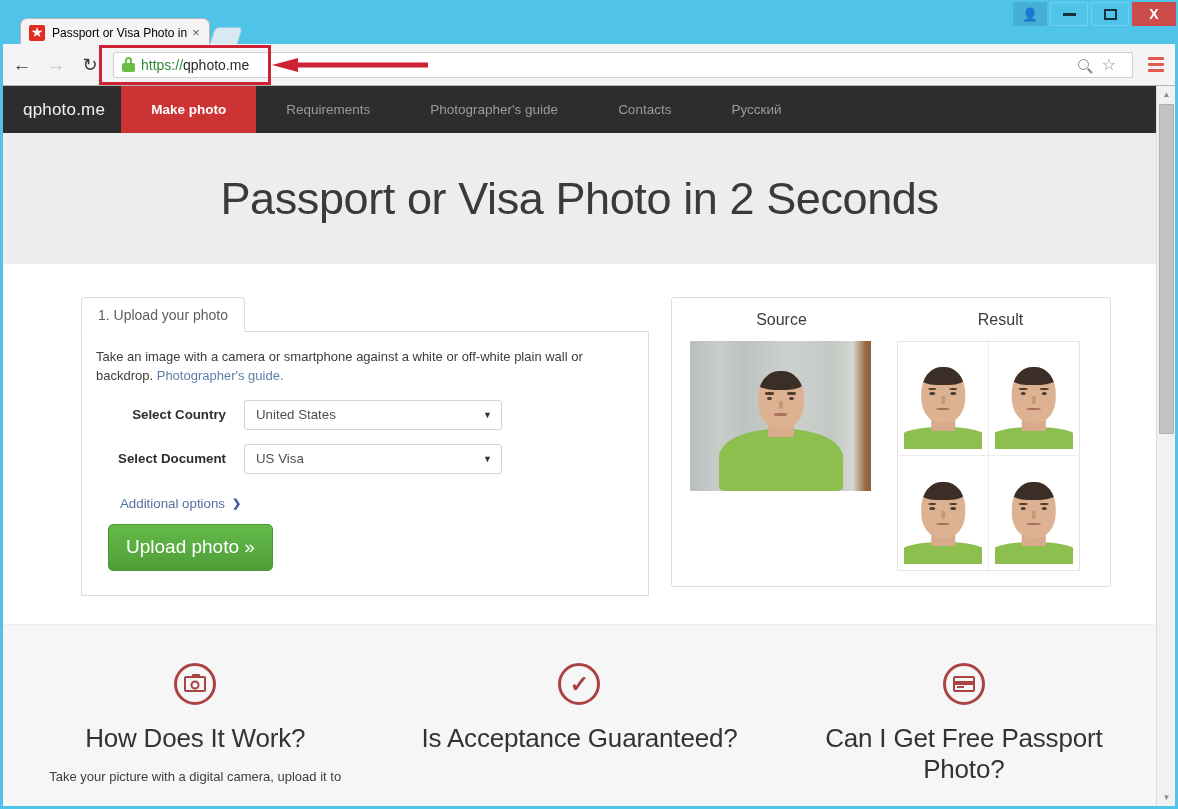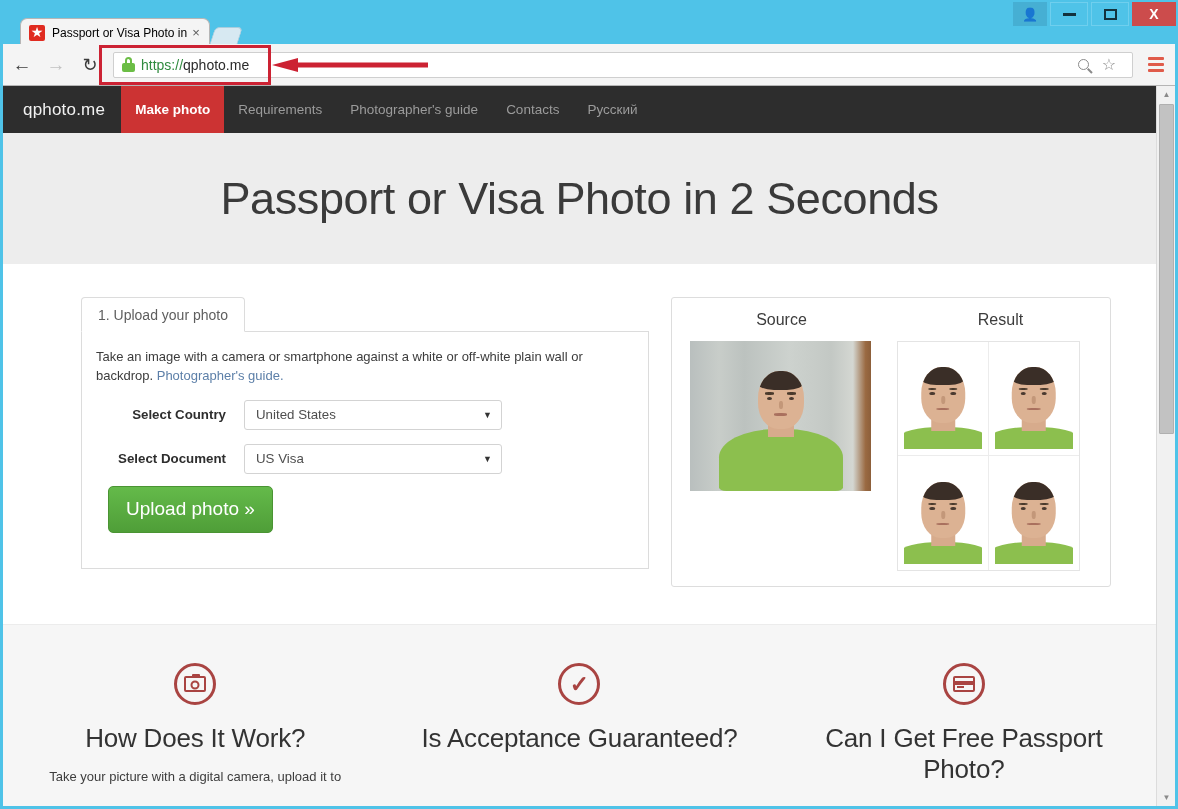--- a/index.html
+++ b/index.html
@@ -158,21 +158,21 @@
     display: flex; align-items: stretch;
     padding-left: 14px;
   }
   #brand {
     display: flex; align-items: center;
     color: #f2f2f2; font-size: 17px; padding: 0 16px 0 6px;
     letter-spacing: .2px;
   }
   .navitem {
     display: flex; align-items: center;
-    padding: 0 14px; font-size: 13.5px; color: #9b9b9b;
+    padding: 0 30px; font-size: 13.5px; color: #9b9b9b;
     cursor: pointer;
   }
   .navitem.active { background: #cc3333; color: #fff; font-weight: bold; }
 
   
   #hero {
     height: 131px; background: #ededed;
     display: flex; align-items: center; justify-content: center;
   }
   #hero h1 {
@@ -200,21 +200,21 @@
     font-size: 14px; color: #5e5e5e;
     border-radius: 4px 4px 0 0;
     position: relative; z-index: 2; margin-bottom: -1px;
     cursor: pointer;
   }
   #card-body {
     border: 1px solid #dcdcdc;
     background: #fff;
     padding: 16px 18px 20px 14px;
     position: relative; z-index: 1;
-    height: 238px;
+    height: 265px;
   }
   #intro { font-size: 13px; color: #3c3c3c; line-height: 1.45; }
   #guide-link { color: #5c7fa8; cursor: pointer; }
 
   .form-row { display: flex; align-items: center; margin-top: 14px; }
   .form-label {
     width: 148px; text-align: right; padding-right: 18px;
     font-size: 13.3px; font-weight: bold; color: #2e2e2e;
   }
   .select {
@@ -445,20 +445,26 @@
             </div>
 
             <div class="form-row">
               <div class="form-label">Select Document</div>
               <div class="select">
                 <span>US Visa</span>
                 <span class="caret">▼</span>
               </div>
             </div>
 
+            <div>
+              <div id="addopts">
+                <span>Additional options</span>
+                <span class="chev">❯</span>
+              </div>
+            </div>
             <div>
               <div id="upload-btn">Upload photo »</div>
             </div>
           </div>
         </div>
 
         <div id="preview-card">
           <div id="preview-heads">
             <div class="phead">Source</div>
             <div class="phead">Result</div>

